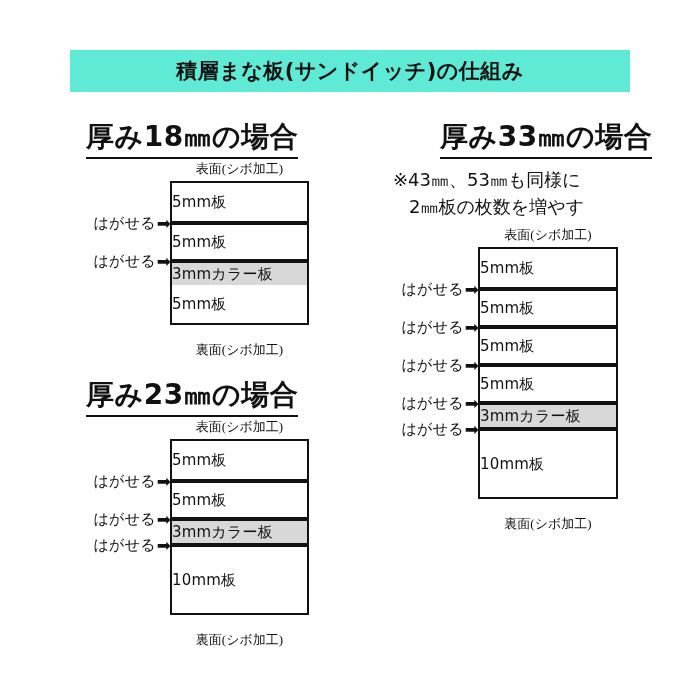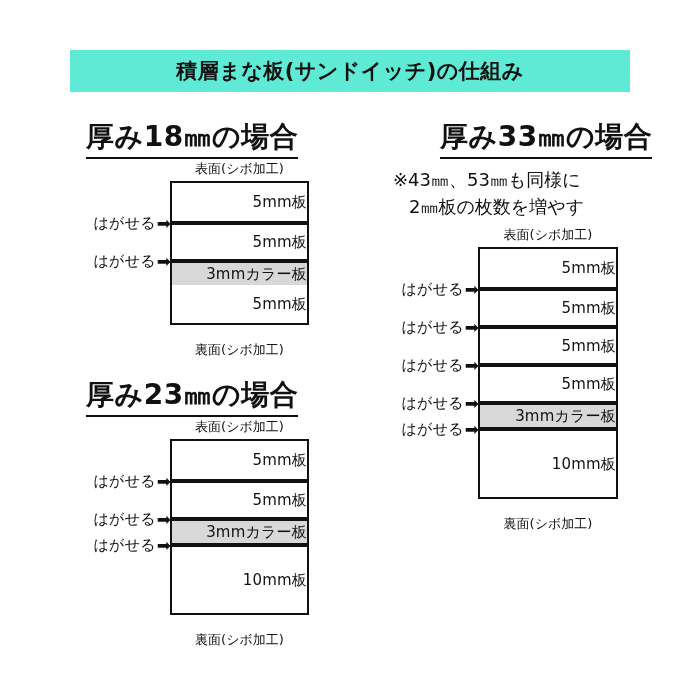--- a/index.html
+++ b/index.html
@@ -68,36 +68,37 @@
   #stack-18 { left: 170px; top: 160px; width: 139px; }
   #stack-23 { left: 170px; top: 418px; width: 139px; }
   #stack-33 { left: 478px; top: 226px; width: 140px; }
 
   .face-label {
     font-size: 13px;
     text-align: center;
     color: #111111;
     white-space: nowrap;
     line-height: 18px;
+    font-family: Liberation Serif, serif;
   }
   .face-top { margin-bottom: 3px; }
   .face-bottom { margin-top: 16px; }
 
   .stack-box {
     border: 2px solid #111111;
     background: #ffffff;
     position: relative;
     box-sizing: border-box;
   }
 
   .layer {
     position: relative;
     display: flex;
     align-items: center;
-    justify-content: flex-end;
+    justify-content: flex-start;
     box-sizing: border-box;
     background: #ffffff;
   }
   .layer-label {
     font-size: 15px;
     color: #111111;
     white-space: nowrap;
     letter-spacing: 0.2px;
   }
   .layer.color-board {

